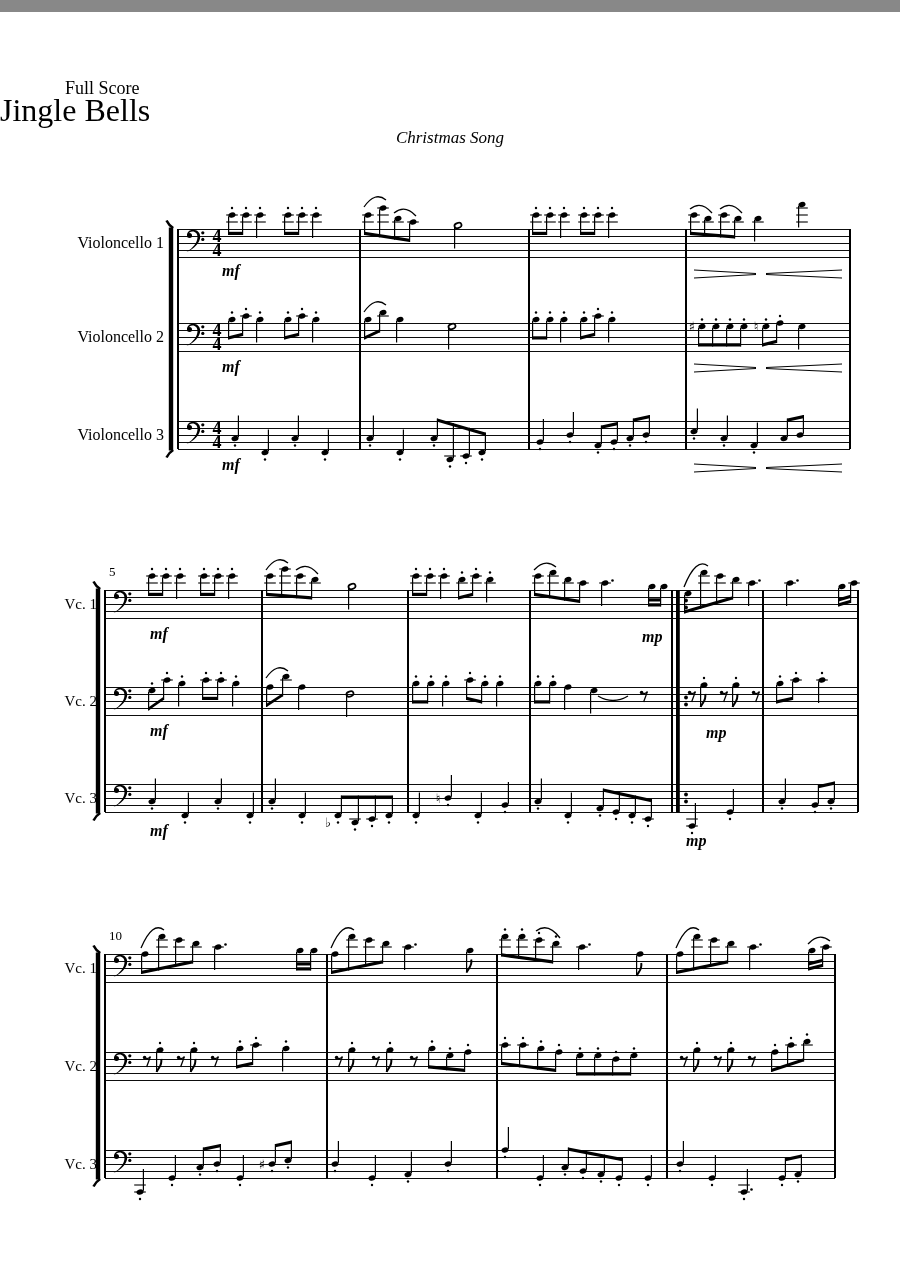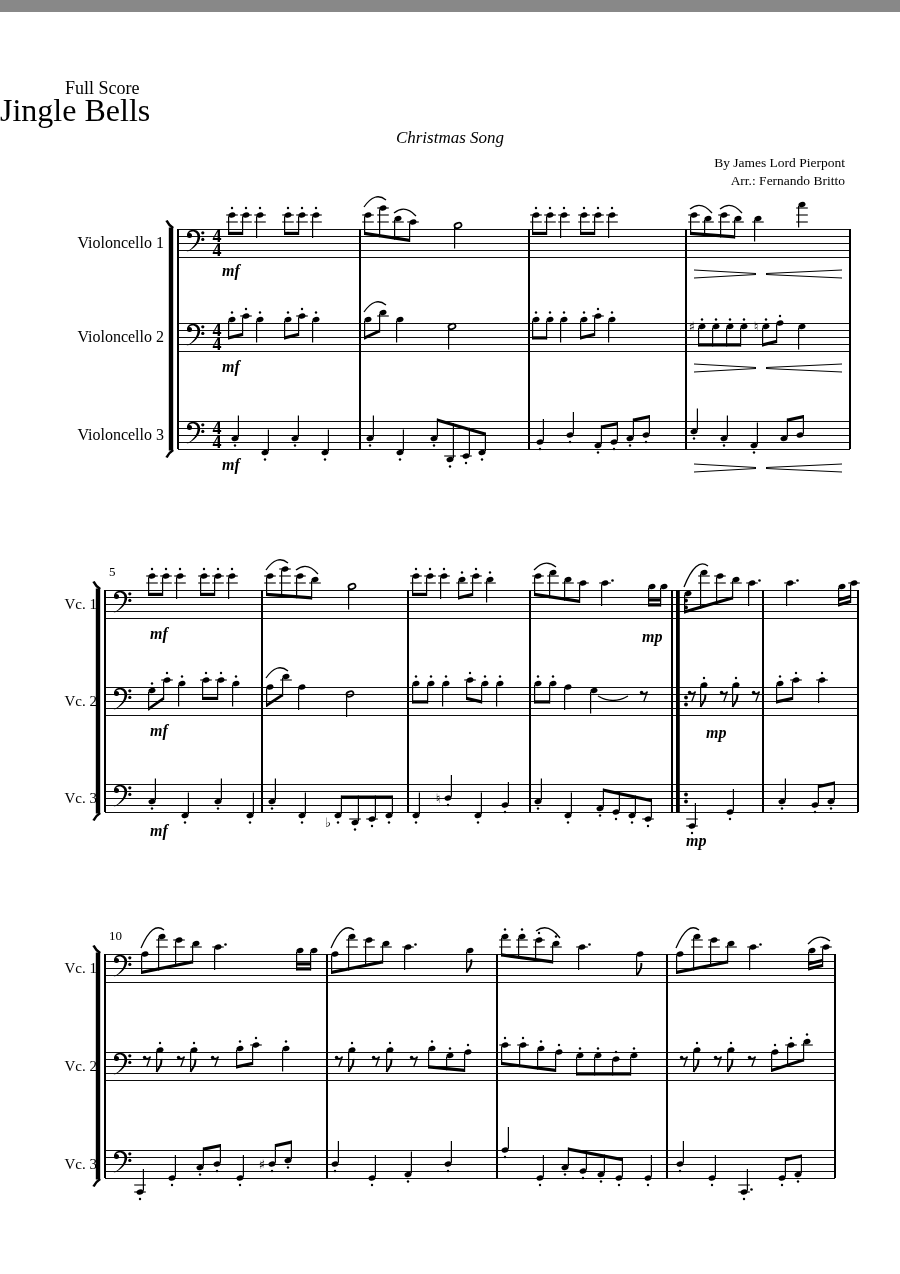--- a/index.html
+++ b/index.html
@@ -11,24 +11,20 @@
   .credits{position:absolute;right:55px;top:142px;text-align:right;font-size:13.5px;line-height:18px;}
   svg{position:absolute;left:0;top:0;}
 </style>
 </head>
 <body>
 
 <div class="page">
   <div class="corner">Full Score</div>
   <div class="title">Jingle Bells</div>
   <div class="subtitle">Christmas Song</div>
-  <div class="credits">
-    <div>By James Lord Pierpont</div>
-    <div>Arr.: Fernando Britto</div>
-  </div>
   <svg width="900" height="1274" viewBox="0 0 900 1274">
       <g>
         <rect x="168.8" y="215.5" width="4.4" height="223" fill="#000000"></rect>
         <path d="M173.2,216 Q 169,213.5 166.5,208.5" stroke="#000000" stroke-width="2.6" fill="none"></path>
         <path d="M173.2,438 Q 169,440.5 166.5,445.5" stroke="#000000" stroke-width="2.6" fill="none"></path>
         <line x1="178" y1="217" x2="178" y2="437" stroke="#000000" stroke-width="1.1" shape-rendering="crispEdges"></line>
         <line x1="850" y1="217" x2="850" y2="437" stroke="#000000" stroke-width="1.1" shape-rendering="crispEdges"></line>
         <line x1="360" y1="217" x2="360" y2="437" stroke="#000000" stroke-width="1.1" shape-rendering="crispEdges"></line>
         <line x1="529" y1="217" x2="529" y2="437" stroke="#000000" stroke-width="1.1" shape-rendering="crispEdges"></line>
         <line x1="686" y1="217" x2="686" y2="437" stroke="#000000" stroke-width="1.1" shape-rendering="crispEdges"></line>

